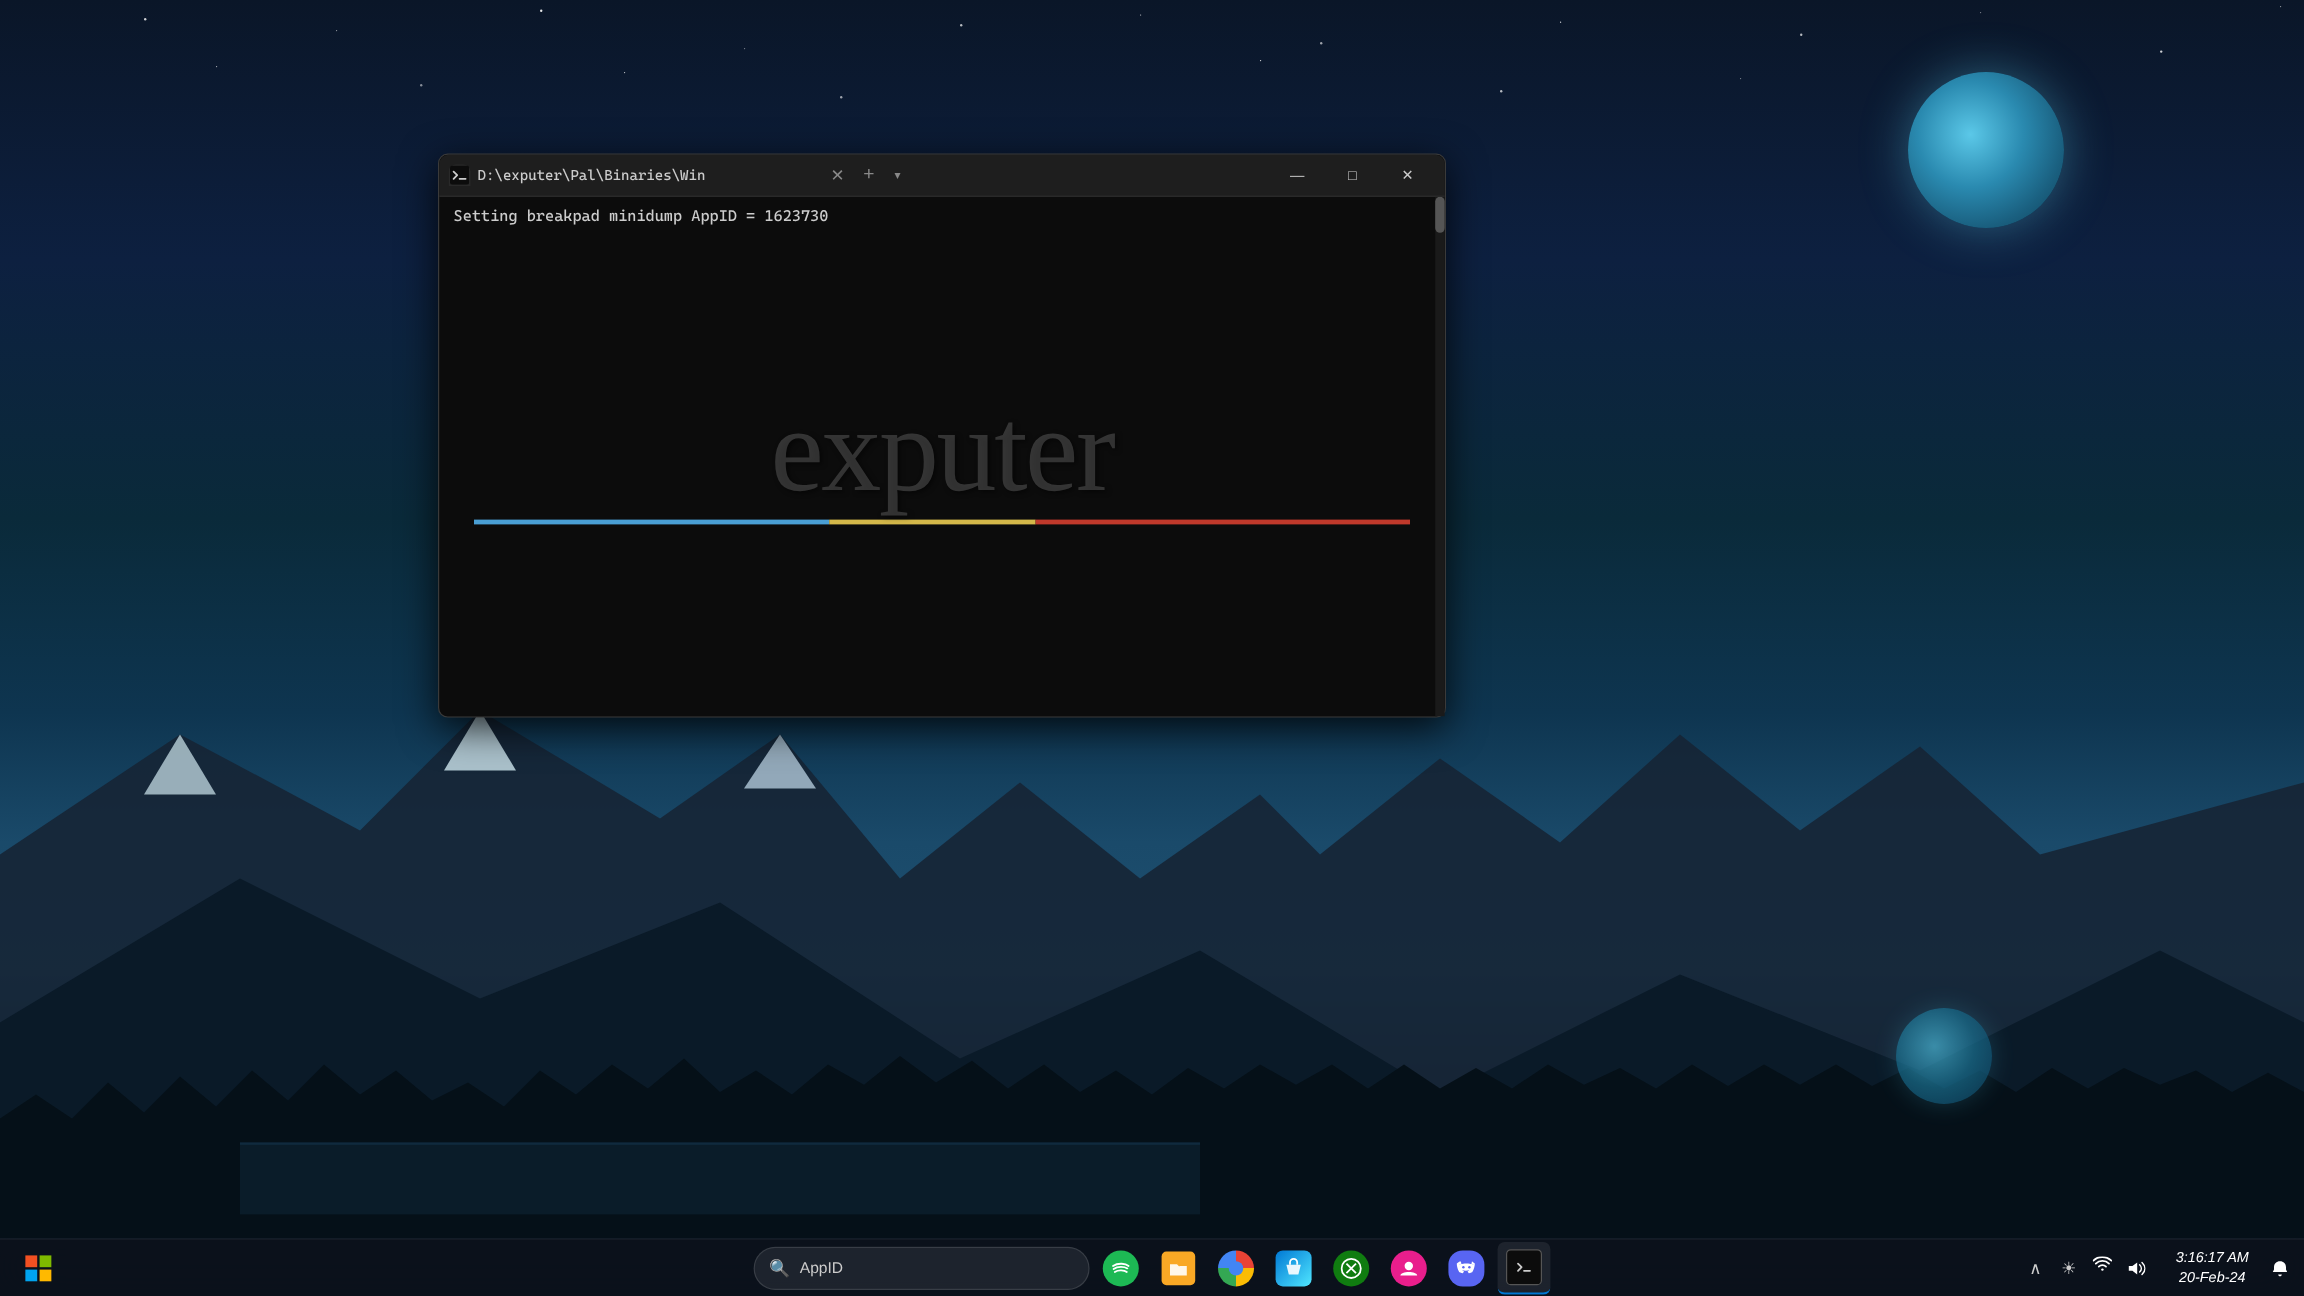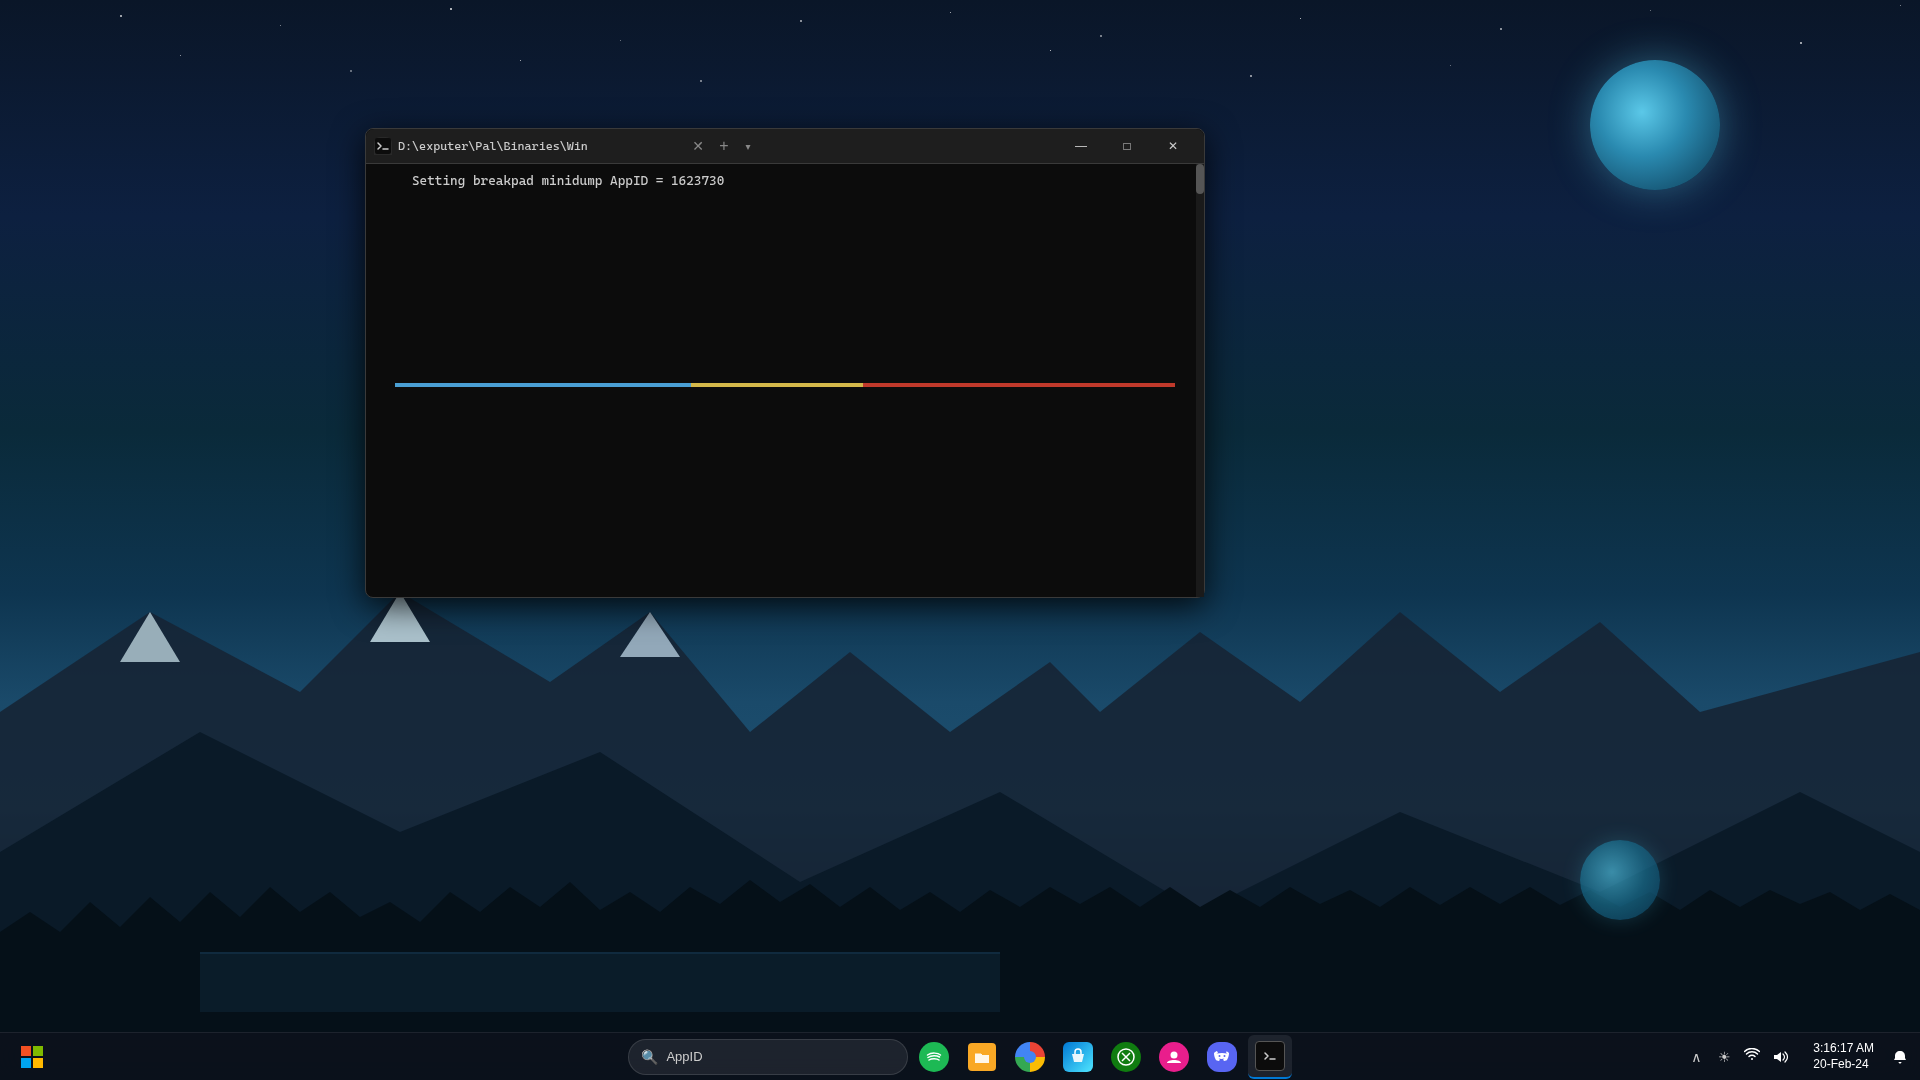--- a/index.html
+++ b/index.html
@@ -170,21 +170,20 @@
       font-size: 12px;
       cursor: pointer;
       transition: background 0.1s;
     }
     .wc-close { border-radius: 0 8px 0 0; }
 
     .terminal-body {
       flex: 1;
       position: relative;
       overflow: hidden;
-      padding-left: 34px;
     }
 
     .terminal-content {
       padding: 8px 12px;
       color: #cccccc;
       font-family: 'Cascadia Code', 'Consolas', 'Courier New', monospace;
       font-size: 13px;
       line-height: 1.4;
     }
 
@@ -334,24 +333,25 @@
       justify-content: center;
       cursor: pointer;
       border-radius: 4px;
       color: #cccccc;
       font-size: 14px;
     }
 
     .clock {
       display: flex;
       flex-direction: column;
-      align-items: flex-start;
+      align-items: center;
       padding: 0 8px;
       cursor: pointer;
       border-radius: 4px;
+      font-style: italic;
     }
 
     .clock-time {
       color: #ffffff;
       font-size: 12px;
       line-height: 1.3;
     }
 
     .clock-date {
       color: #ffffff;
@@ -464,20 +464,21 @@
       <div class="wc-btn wc-close">✕</div>
     </div>
   </div>
 
   <div class="terminal-body">
     <div class="terminal-content">
       <div>Setting breakpad minidump AppID = 1623730</div>
     </div>
 
     <div class="exputer-logo">
+      <div class="exputer-text">exputer</div>
       <div class="exputer-colorbar">
         <div class="bar-blue"></div>
         <div class="bar-yellow"></div>
         <div class="bar-red"></div>
       </div>
     </div>
 
     <div class="terminal-scrollbar">
       <div class="terminal-scrollbar-thumb"></div>
     </div>

